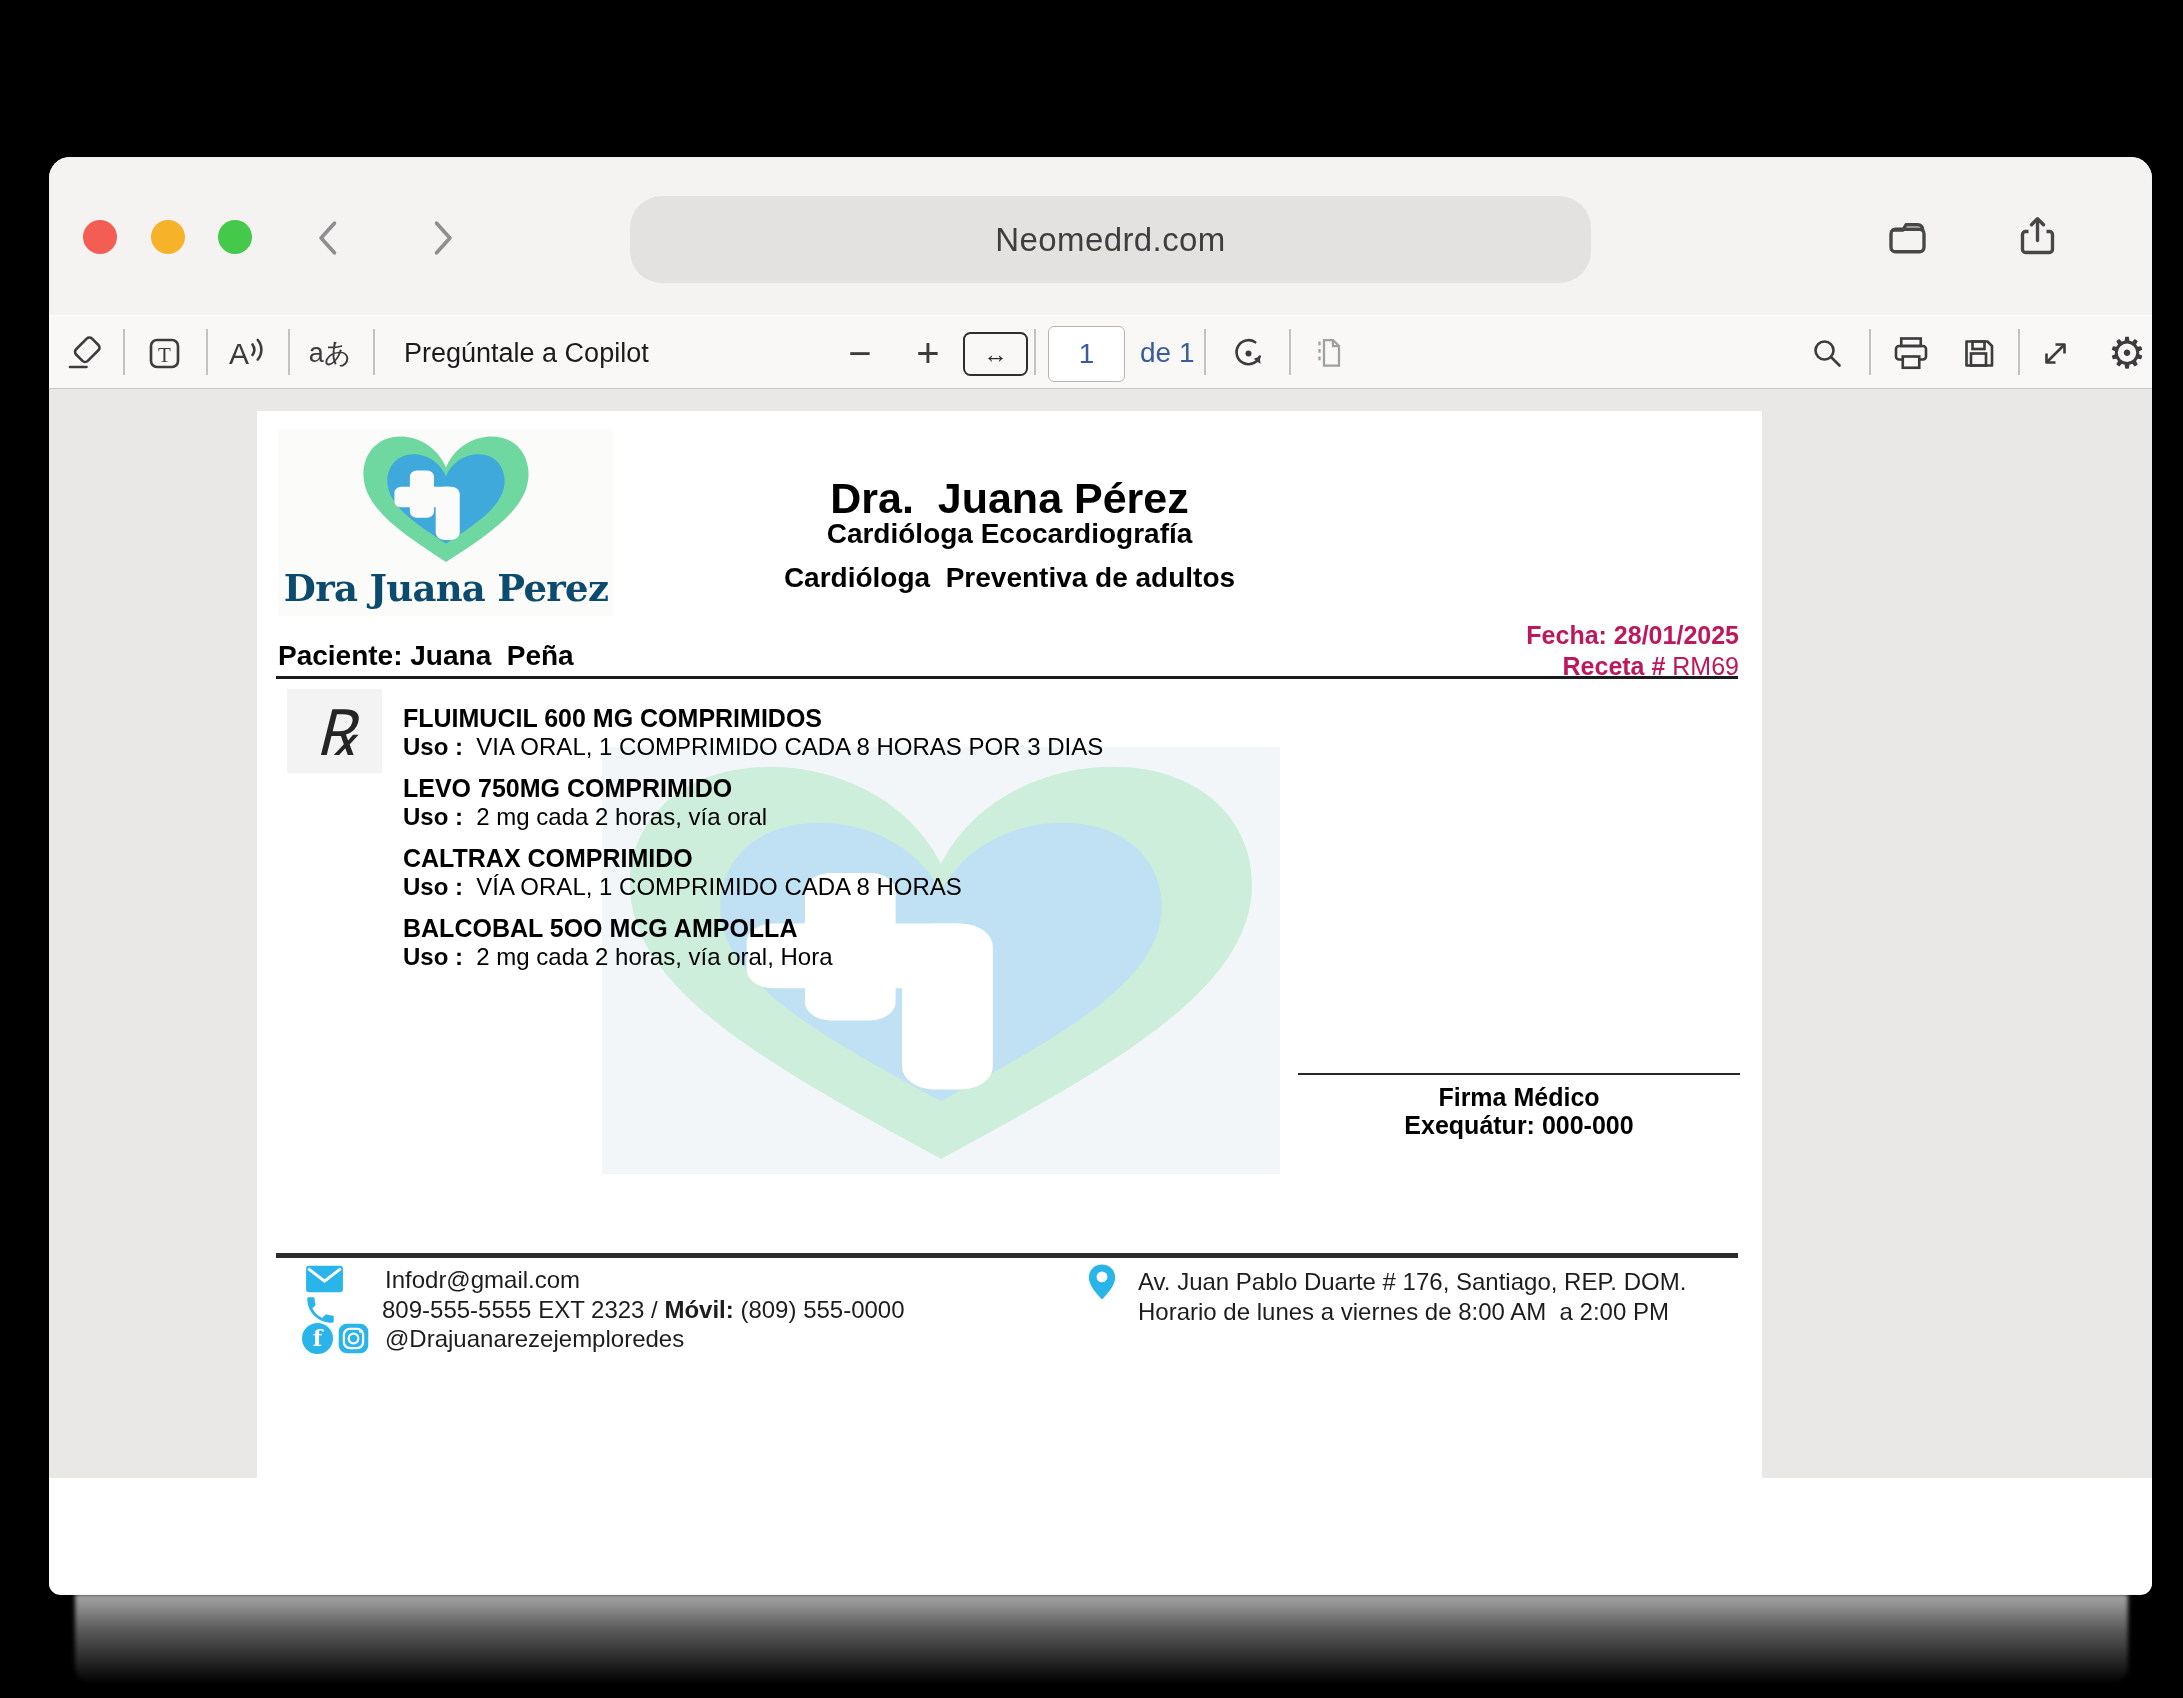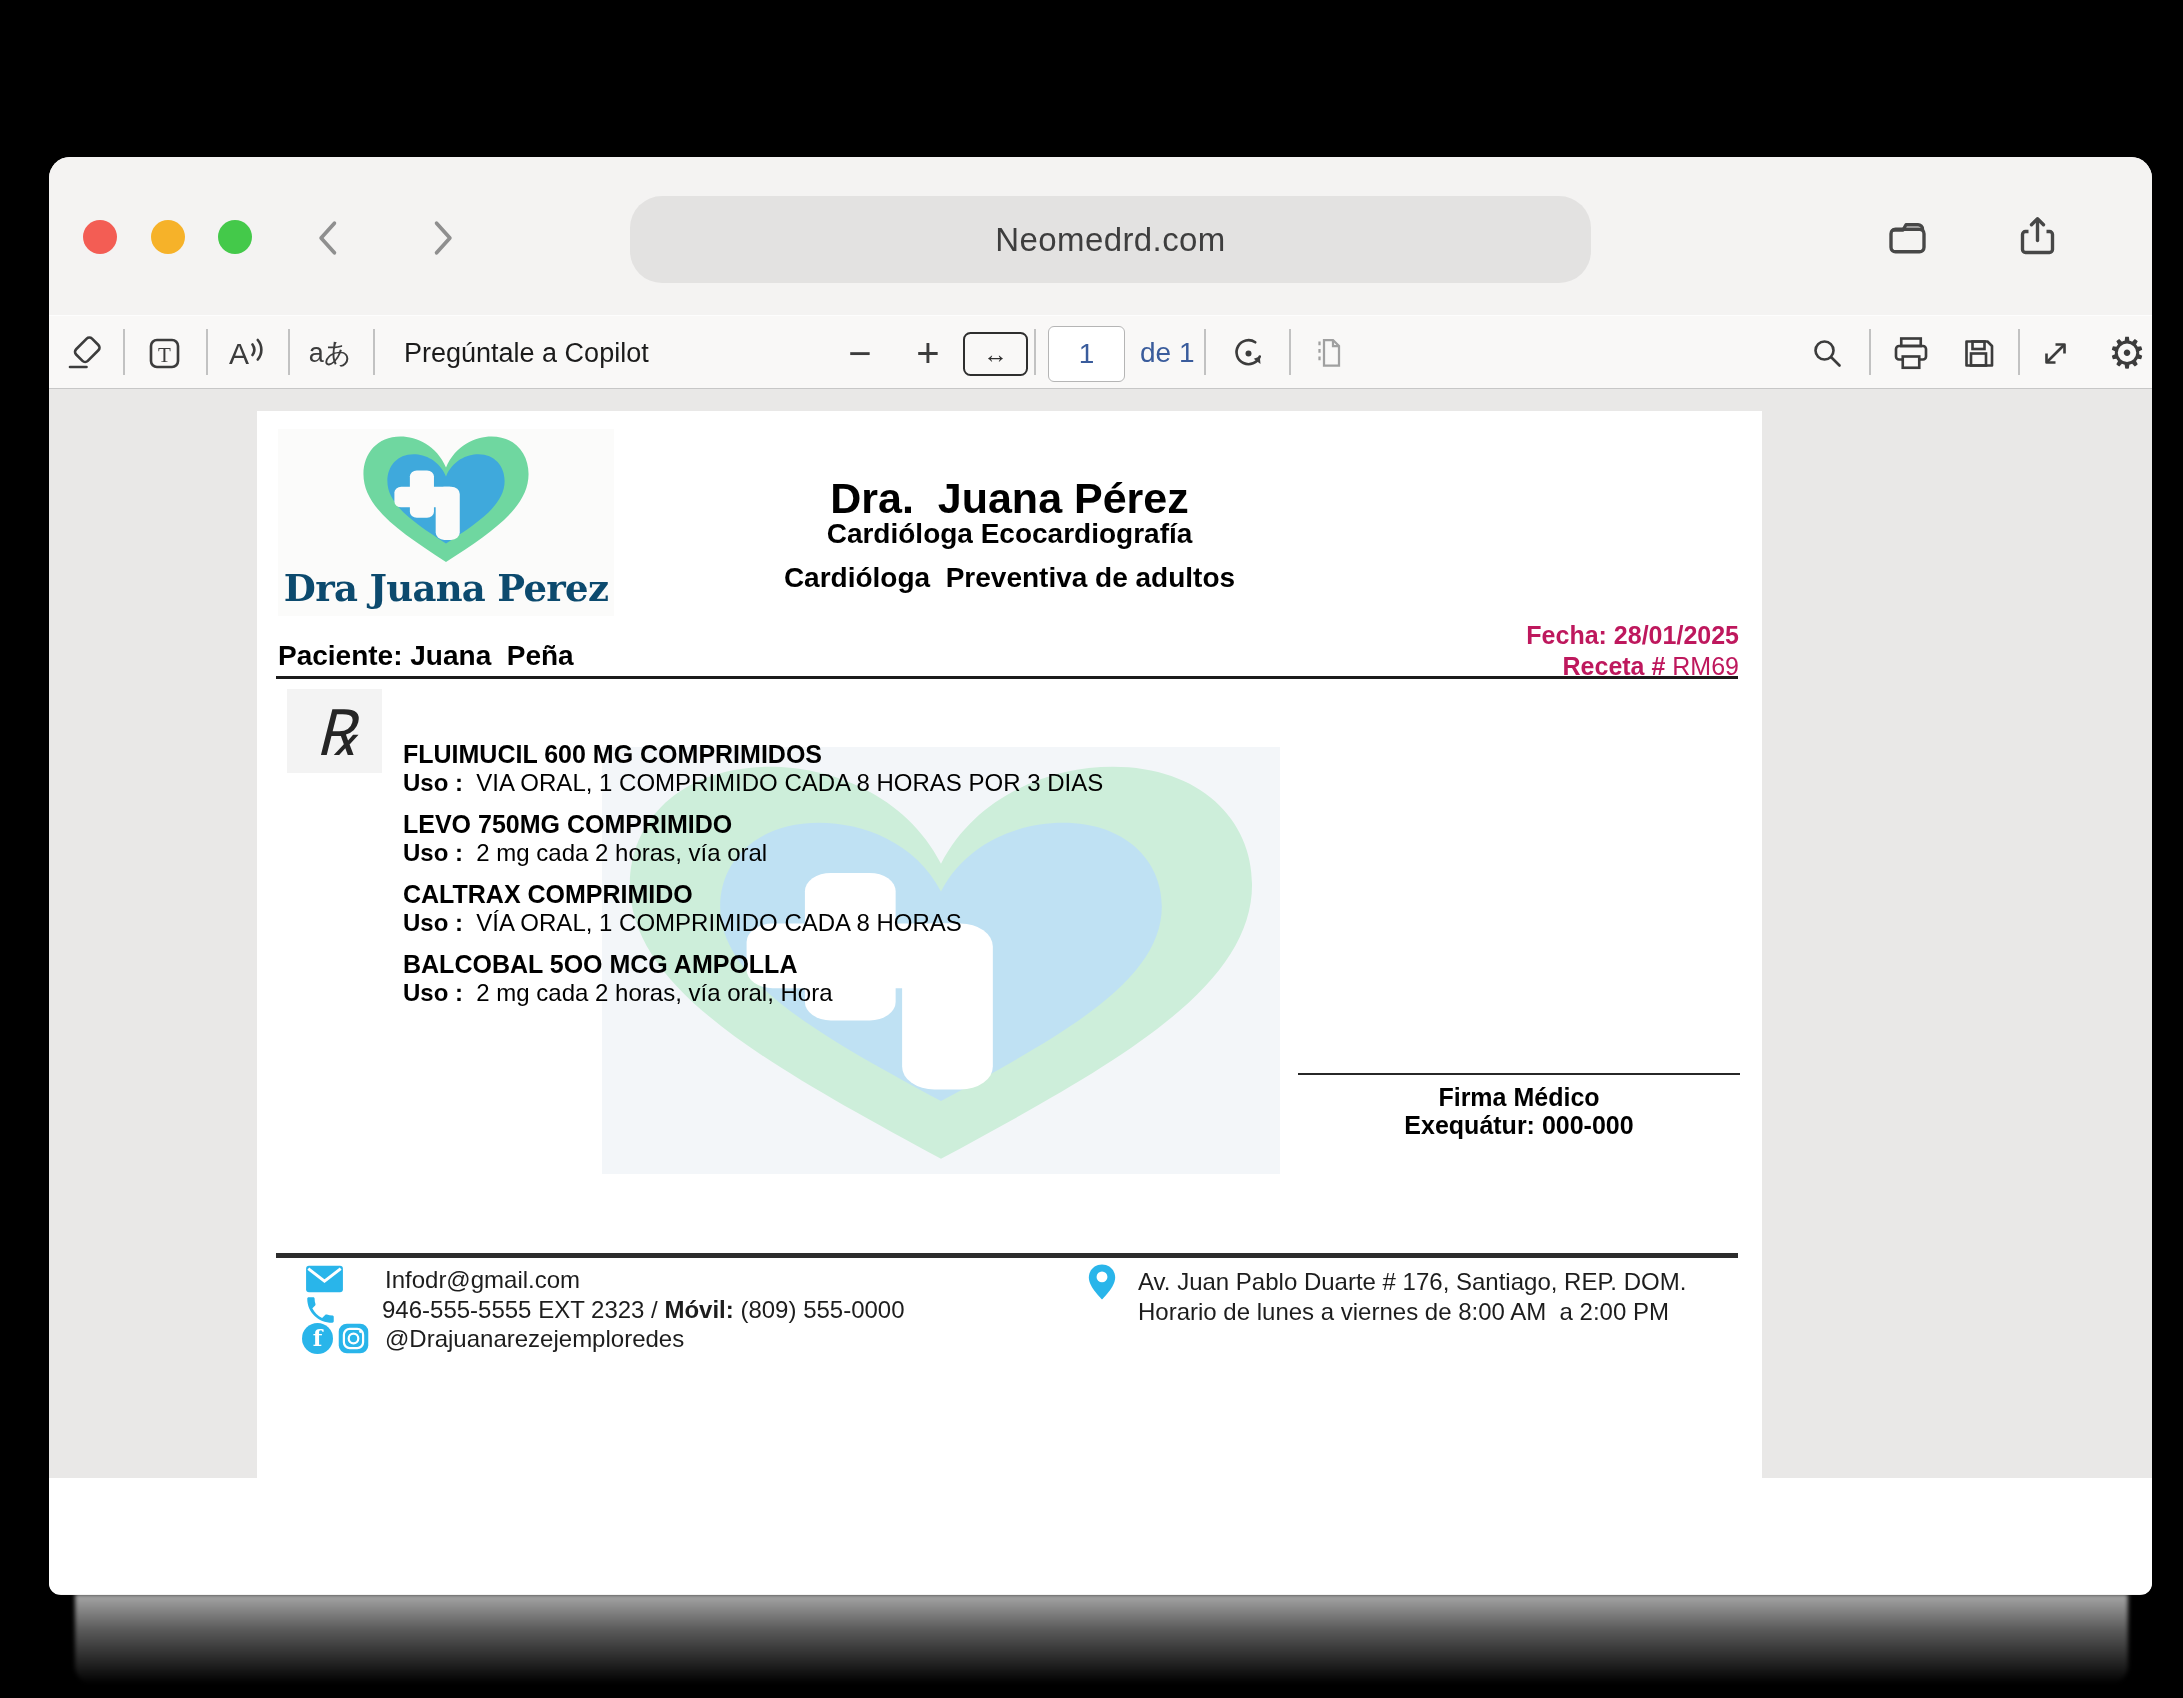--- a/index.html
+++ b/index.html
@@ -57,21 +57,21 @@
   #doc-spec1{left:0;top:107px;width:100%;text-align:center;font-size:28px;font-weight:bold;color:#000;}
   #doc-spec2{left:0;top:151px;width:100%;text-align:center;font-size:28px;font-weight:bold;color:#000;}
   #fecha-block{right:23px;top:209px;text-align:right;font-size:25px;color:#be185d;line-height:31px;}
   #paciente-line{left:21px;top:229px;font-size:28px;font-weight:bold;color:#000;}
   #div-line{left:19.4px;top:265px;width:1462px;height:3px;background:#1b1b1b;}
   #rx-box{left:30px;top:278px;width:95px;height:84px;background:#f3f3f3;
           display:flex;align-items:center;justify-content:center;}
   #rx-box span{font-family:"DejaVu Serif",serif;font-style:italic;font-size:64px;color:#252525;}
   #watermark{left:345px;top:336px;width:678px;height:427px;background:#f3f6f9;}
   .med-item{left:146px;width:1045px;z-index:2;}
-  .med-name{font-size:25px;font-weight:bold;color:#000;line-height:30px;margin-top:36px;}
+  .med-name{font-size:25px;font-weight:bold;color:#000;line-height:30px;}
   .med-uso{font-size:24px;color:#000;line-height:28px;}
   .med-uso b{font-weight:bold;}
   #sig-line{left:1041px;top:662px;width:442px;height:2.2px;background:#272727;}
   #sig-label{left:1041px;top:672px;width:442px;text-align:center;font-size:25px;font-weight:bold;color:#000;}
   #sig-exq{left:1041px;top:700px;width:442px;text-align:center;font-size:25px;font-weight:bold;color:#000;}
   #footer-rule{left:19.4px;top:842px;width:1462px;height:5.2px;background:#2c2c2c;}
   .ft-text{font-size:24px;color:#1d1d1d;}
   #ft-email-text{left:128px;top:855px;}
   #ft-phone-text{left:125px;top:885px;}
   #ft-social-text{left:128px;top:914px;}
@@ -312,21 +312,21 @@
           </svg>
         </div>
         <div class="abs ft-text" id="ft-email-text">Infodr@gmail.com</div>
 
         <div class="abs" style="left:46px;top:882px;">
           <svg width="34" height="34" viewBox="0 0 24 24">
             <path d="M6.6 10.8c1.5 3 3.9 5.4 6.9 6.9l2.3-2.3c.3-.3.7-.4 1.1-.2 1.2.4 2.5.6 3.8.6.6 0 1 .4 1 1V20c0 .6-.4 1-1 1C10.6 21 3 13.4 3 4c0-.6.4-1 1-1h3.2c.6 0 1 .4 1 1 0 1.3.2 2.6.6 3.8.1.4 0 .8-.2 1.1l-2.3 2.3z" fill="#29b5ea"></path>
           </svg>
         </div>
         <div class="abs ft-text" id="ft-phone-text">
-          <span>946-555-5555 EXT 2323 / </span><b>Móvil:</b><span class="pre"> (809) 555-0000</span>
+          <span>809-555-5555 EXT 2323 / </span><b>Móvil:</b><span class="pre"> (809) 555-0000</span>
         </div>
 
         <div class="abs" id="fb-circle">
           <span>f</span>
         </div>
         <div class="abs" style="left:81px;top:912px;">
           <svg width="31" height="31" viewBox="0 0 42 42">
             <rect x="1" y="1" width="40" height="40" rx="11" fill="#29b5ea"></rect>
             <rect x="8" y="8" width="26" height="26" rx="8" fill="none" stroke="#ffffff" stroke-width="3"></rect>
             <circle cx="21" cy="21" r="6.5" fill="none" stroke="#ffffff" stroke-width="3"></circle>

